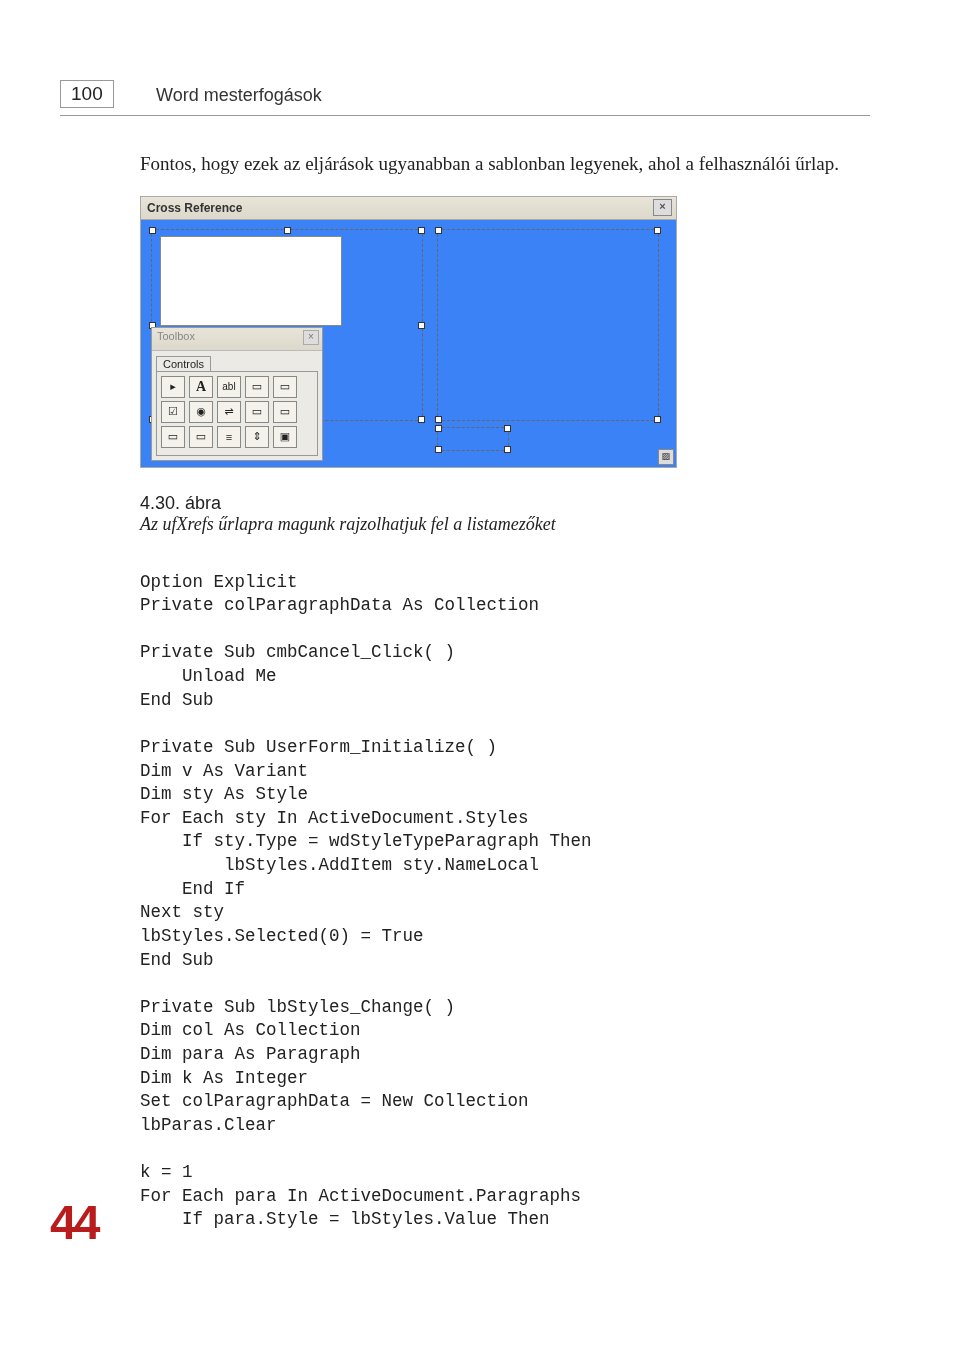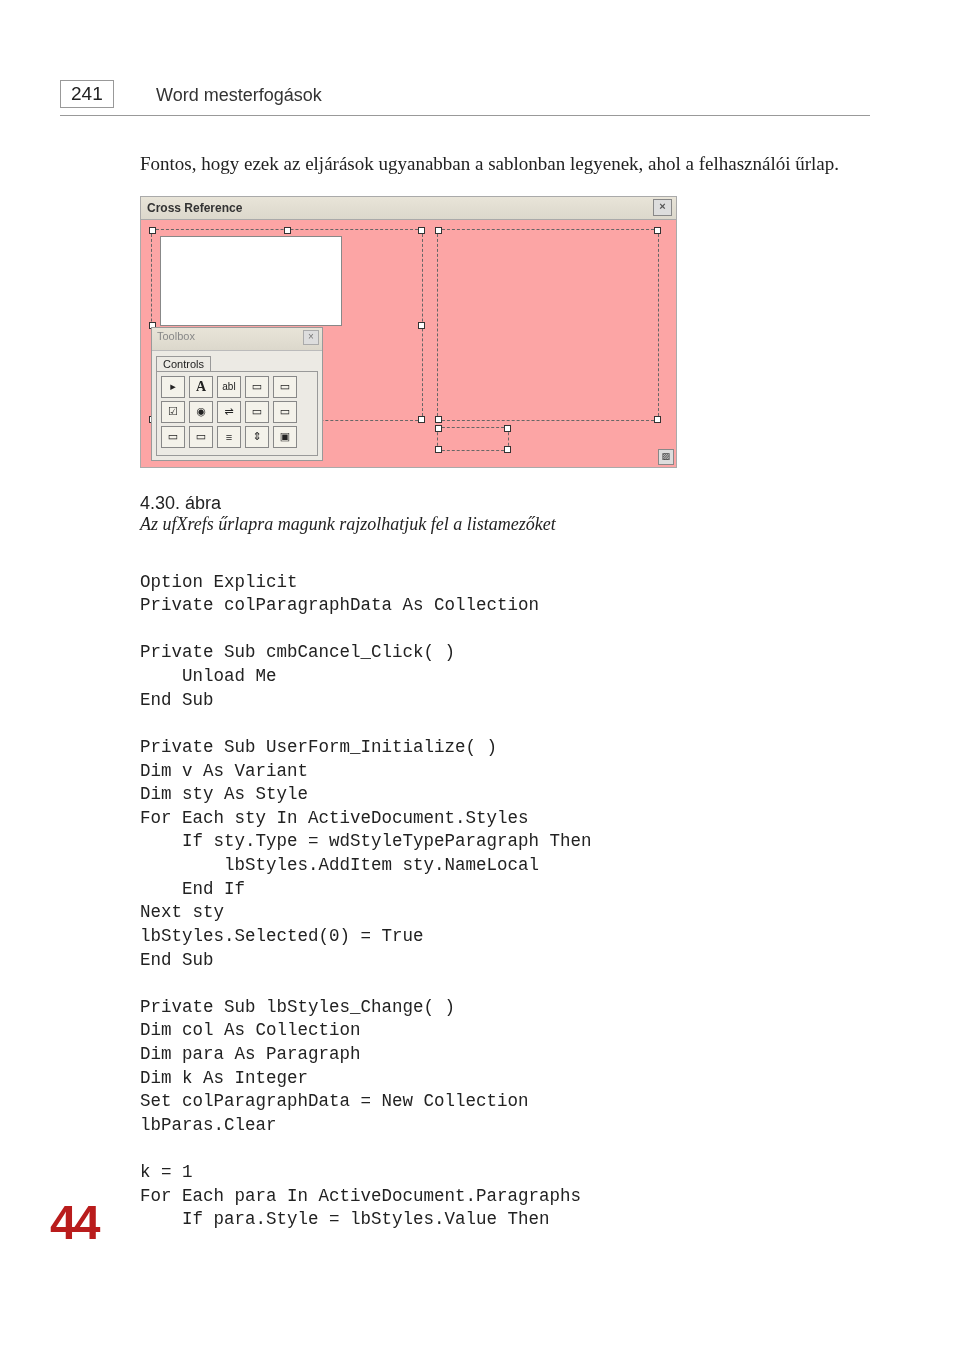--- a/index.html
+++ b/index.html
@@ -42,21 +42,21 @@
   .content {
     margin-top: 90px;
   }
   .body-text {
     font-size: 19px;
     line-height: 1.45;
     margin-bottom: 18px;
   }
   .figure {
     border: 1px solid #aaa;
-    background: #fca5a5;
+    background: #3b82f6;
     width: 535px;
     height: 270px;
     position: relative;
     margin-bottom: 25px;
   }
   .titlebar {
     height: 22px;
     background: linear-gradient(#e8e4d8, #dcd8cc);
     border-bottom: 1px solid #aaa;
     display: flex;
@@ -214,21 +214,21 @@
     font-size: 48px;
     font-weight: bold;
     color: #b91c1c;
     letter-spacing: -3px;
   }
 </style>
 </head>
 <body>
 
 <div class="page">
-  <div class="page-num-box">241</div>
+  <div class="page-num-box">100</div>
   <div class="running-head">Word mesterfogások</div>
   <div class="hr-line"></div>
 
   <div class="content">
     <p class="body-text">Fontos, hogy ezek az eljárások ugyanabban a sablonban legyenek, ahol a felhasználói űrlap.</p>
 
     <div class="figure">
       <div class="titlebar">
         <span>Cross Reference</span>
         <div class="close">×</div>

